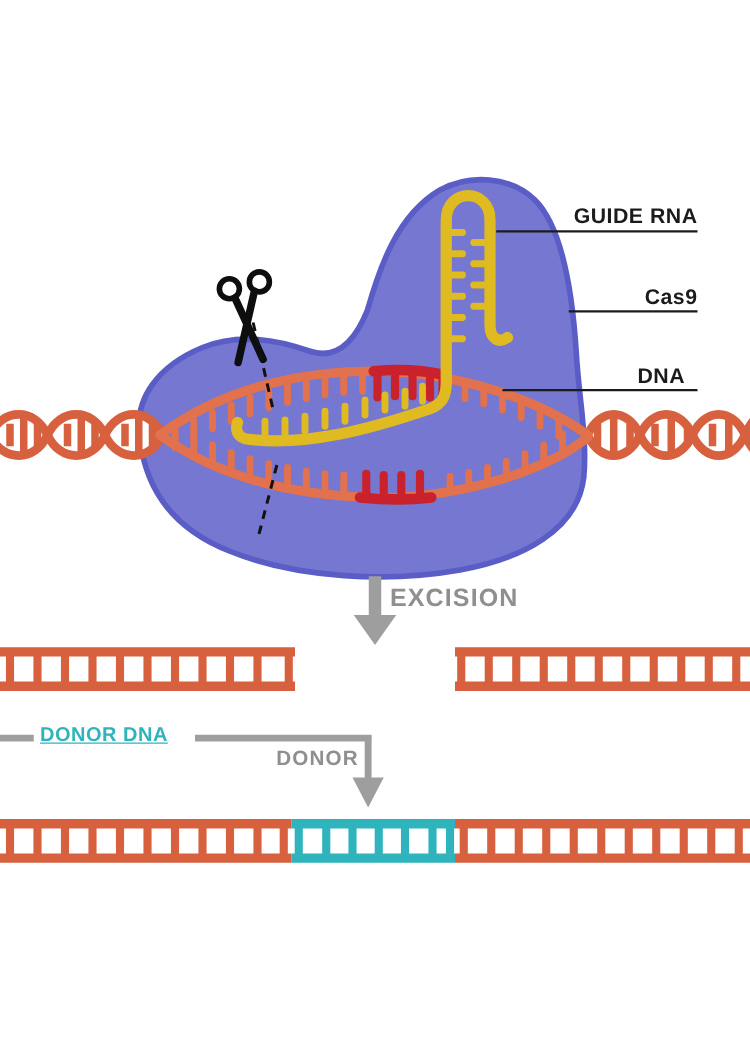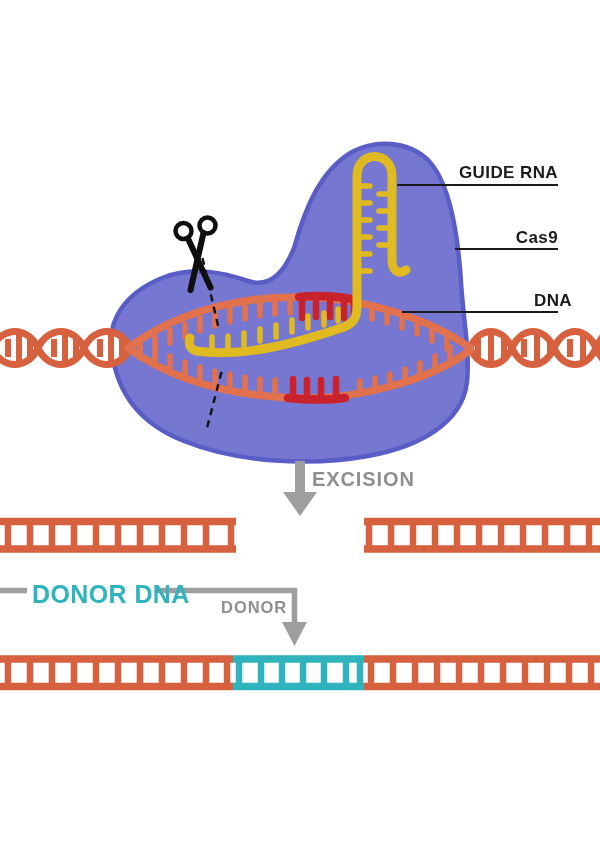--- a/index.html
+++ b/index.html
@@ -34,23 +34,23 @@
   .lrung-o     { stroke: var(--dna-orange,#d7603f); stroke-width: 6.5; fill: none; }
   .lrail-t     { stroke: var(--donor-teal,#2fb4bd); stroke-width: 7.5; fill: none; }
   .lrung-t     { stroke: var(--donor-teal,#2fb4bd); stroke-width: 6.5; fill: none; }
 
   
   .lbl { position: absolute; font-weight: bold; white-space: nowrap; }
   .lbl-black { color: var(--label-black,#1b1b1b); font-size: 17px; letter-spacing: 0.4px; }
   .lbl-gray  { color: var(--step-text-gray,#8f8f8f); letter-spacing: 0.9px; }
   #label-guide-rna { right: 42px; top: 163px; }
   #label-cas9      { right: 42px; top: 228px; text-align: center; }
-  #label-dna       { right: 28px; top: 291px; text-align: center; }
+  #label-dna       { right: 52px; top: 291px; text-align: center; }
   #label-excision  { left: 312px; top: 468px; font-size: 20px; }
-  #label-donor-dna { left: 32px;  top: 580px; font-size: 25px; color: var(--donor-teal,#2fb4bd); letter-spacing: 0.4px; }
+  #label-donor-dna { left: 32px;  top: 580px; font-size: 16px; color: var(--donor-teal,#2fb4bd); letter-spacing: 0.4px; text-decoration: underline; }
   #label-repair    { right: 313px; top: 598px; font-size: 16.5px; }
 </style>
 </head>
 <body>
 
 <div id="stage">
 
   <svg id="art" width="600" height="849" viewBox="0 0 600 849">
 
     <path class="blob" d="M 112 352

